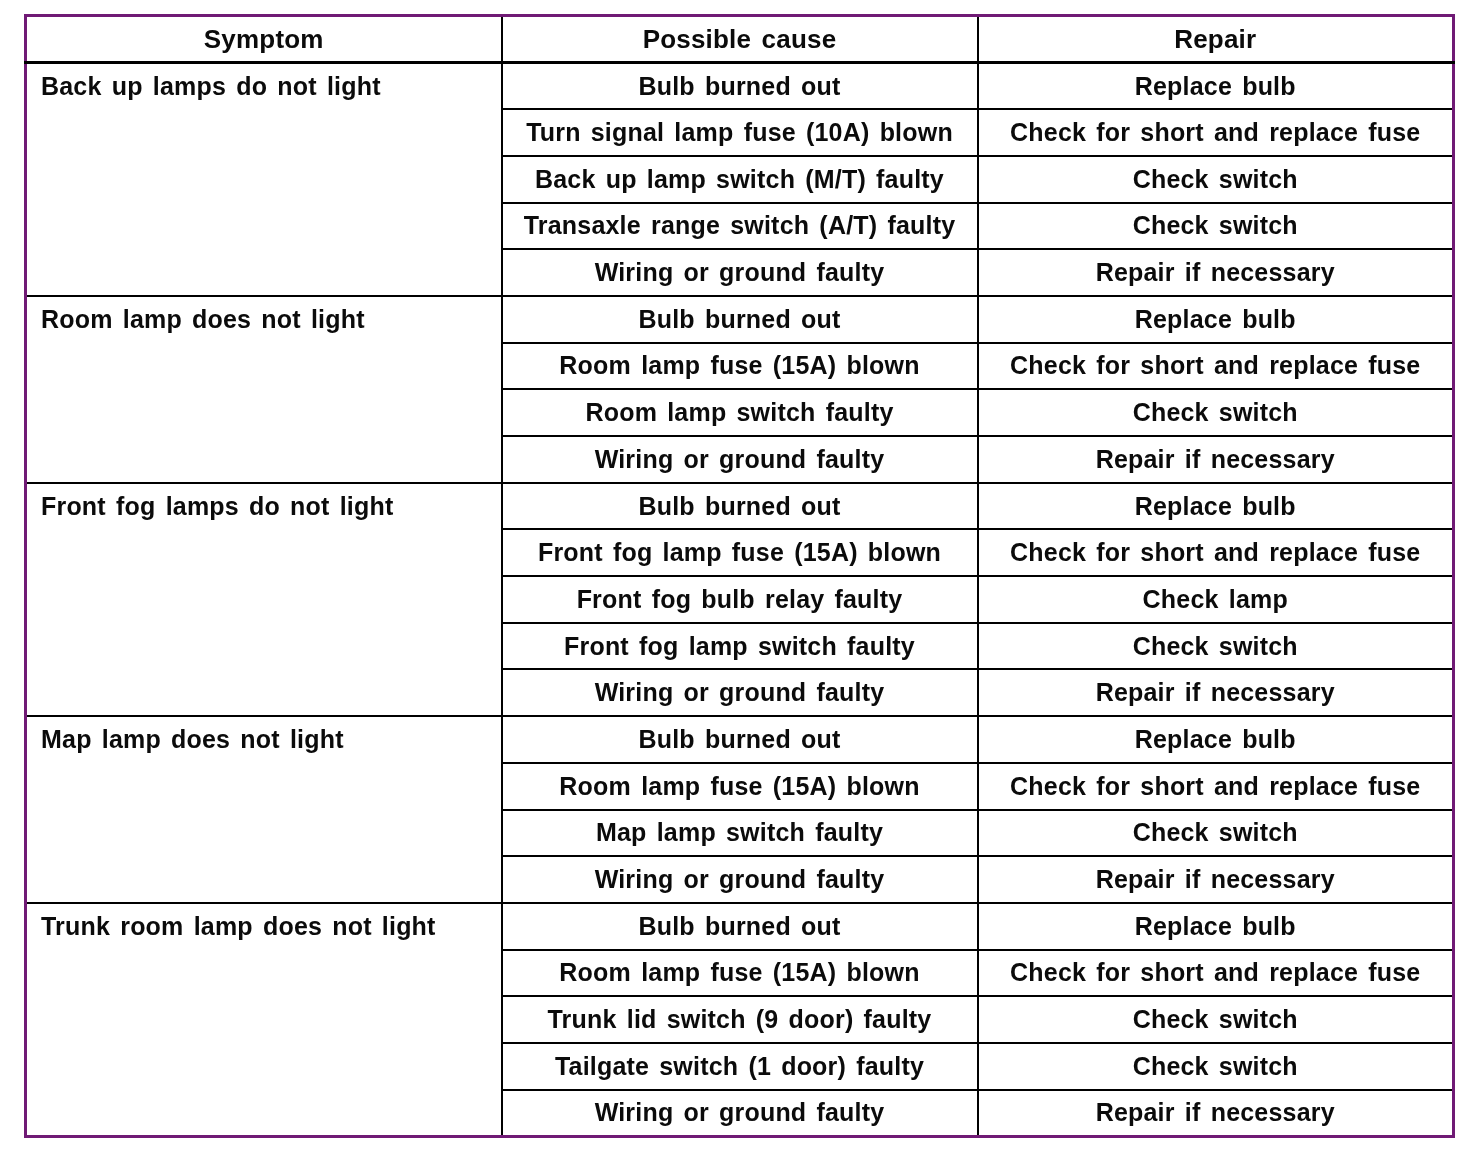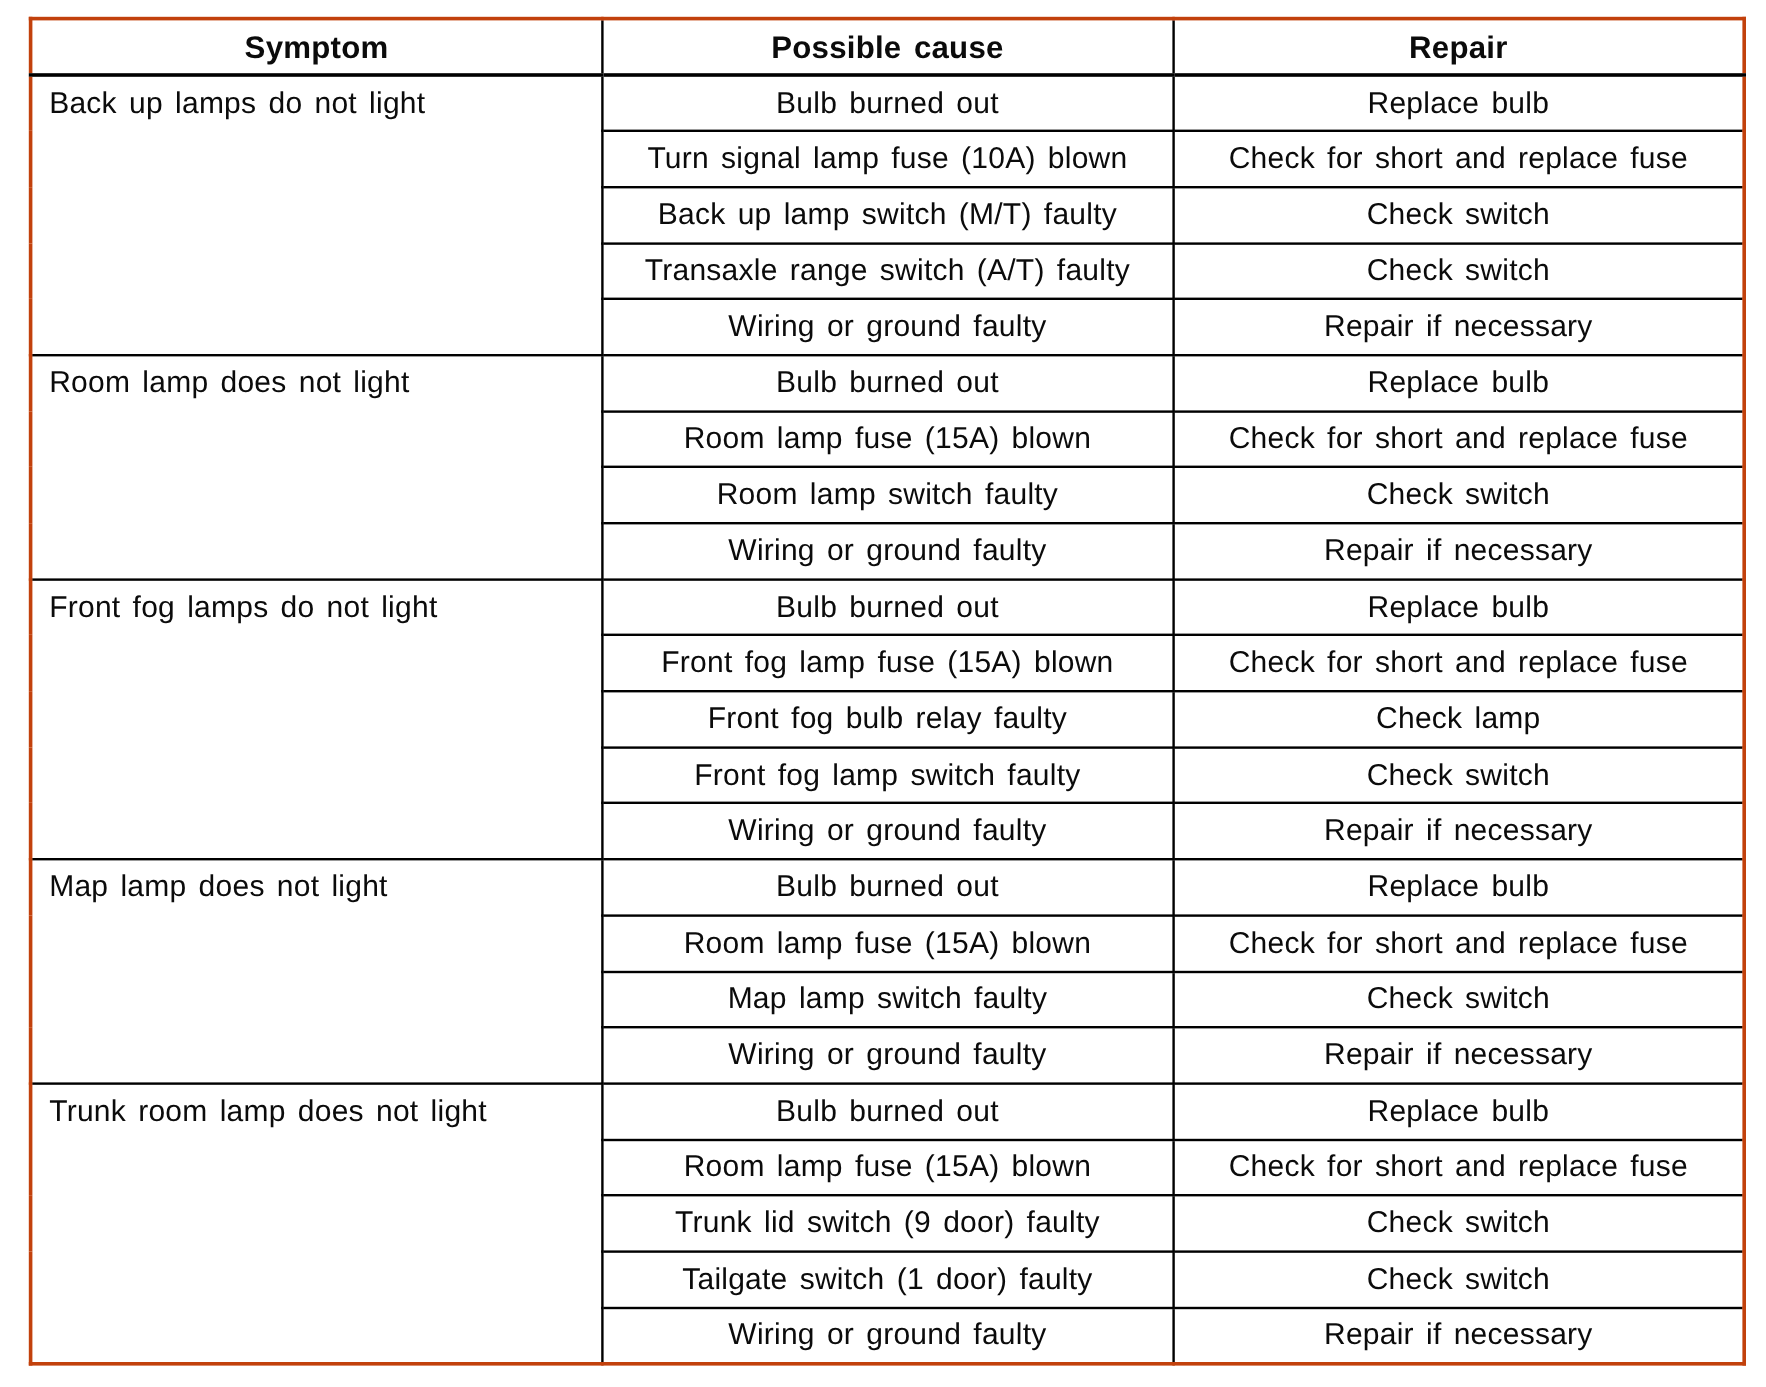--- a/index.html
+++ b/index.html
@@ -18,27 +18,27 @@
   .scan-page {
     position: absolute;
     left: 24px;
     top: 14px;
     width: 1428px;
   }
   table.trouble-table {
     border-collapse: collapse;
     table-layout: fixed;
     width: 1428px;
-    border: 3px solid #c2410c;
+    border: 3px solid #701a75;
   }
   col.c1 { width: 476px; }
   col.c2 { width: 476px; }
   col.c3 { width: 476px; }
   thead tr { height: 47px; }
-  tbody tr { height: 46.7px; }
+  tbody tr { height: 46.7px; font-weight: bold; }
   th, td {
     border: 2px solid #000;
     padding: 0 14px;
     font-size: 25px;
     letter-spacing: 0.2px;
     word-spacing: 3px;
     white-space: nowrap;
     overflow: hidden;
   }
   th {

